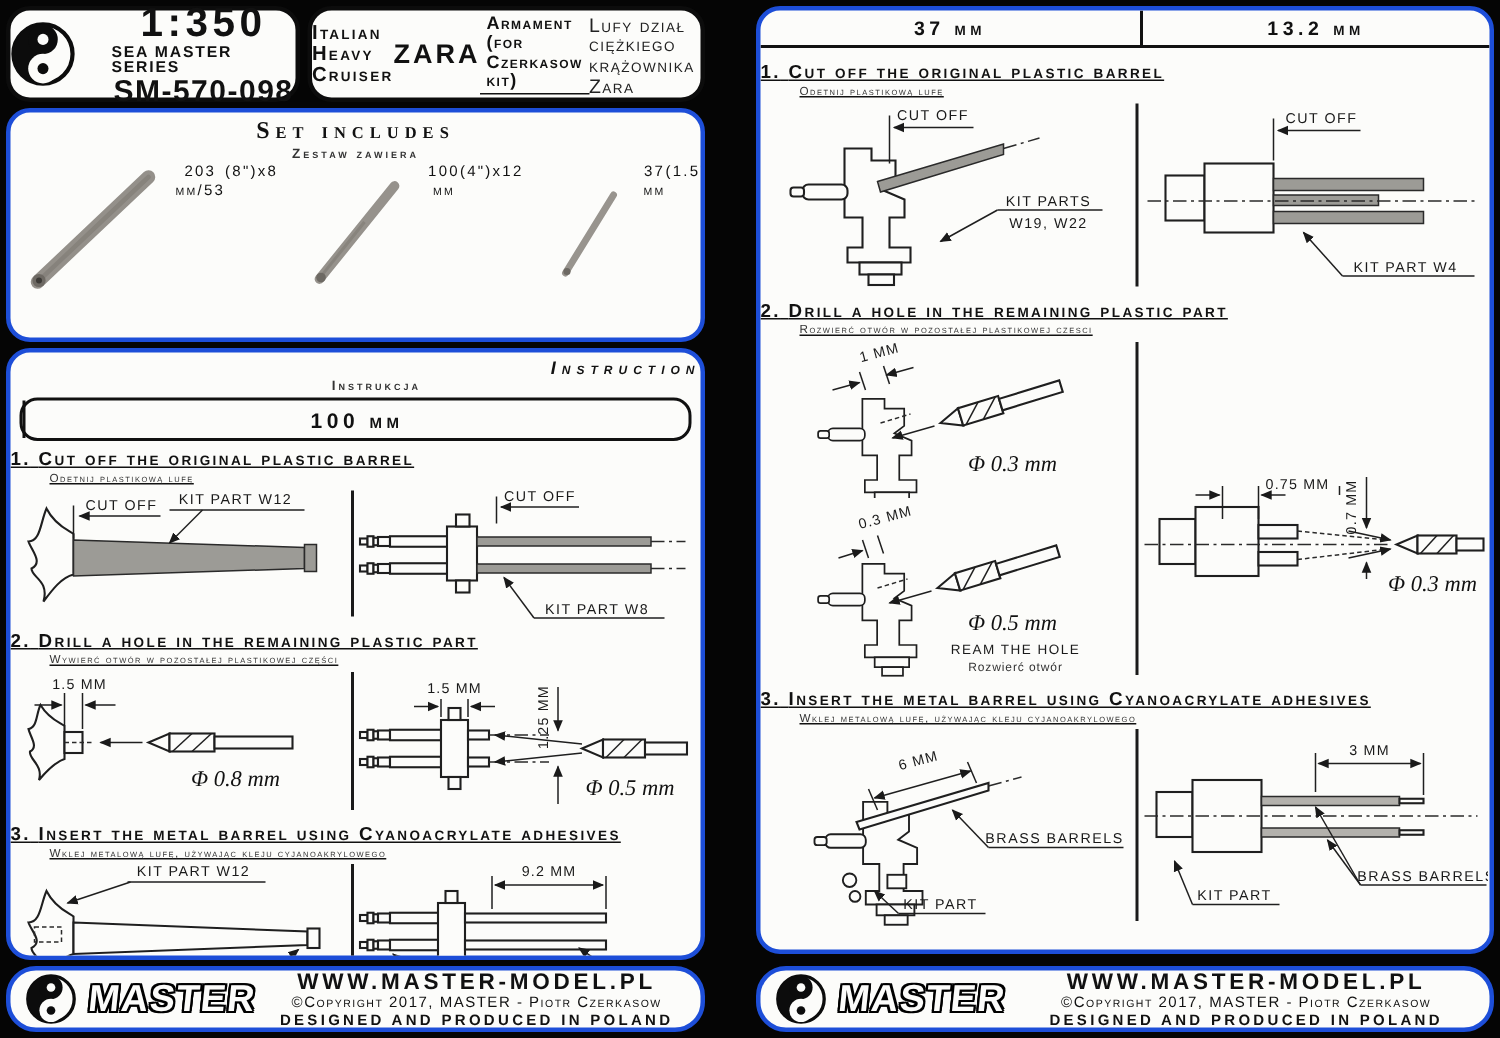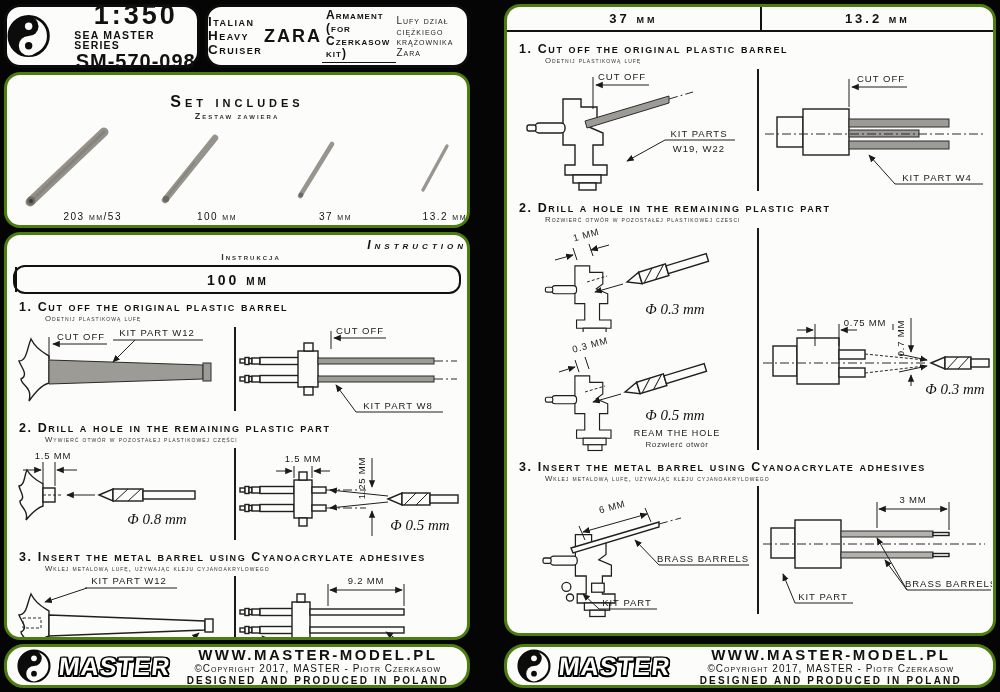--- a/index.html
+++ b/index.html
@@ -1,54 +1,54 @@
 <!DOCTYPE html>
 <html><head>
 <meta charset="utf-8">
 <style>
   html,body{margin:0;padding:0;}
   body{width:1000px;height:692px;background:#050505;position:relative;
        font-family:"Liberation Sans", sans-serif;color:#111;}
   .page{position:absolute;top:4px;height:684px;}
   #pageL{left:4px;width:466px;}
   #pageR{left:504px;width:492px;}
-  .box{position:absolute;left:0;right:0;background:#fcfcfa;border:3px solid #4d7c0f;
+  .box{position:absolute;left:0;right:0;background:#fcfcfa;border:3px solid #1d4ed8;
        border-radius:16px;box-sizing:border-box;overflow:hidden;}
   .sc{font-variant:small-caps;}
   
   .hdrrow{top:0;height:64px;border:none;background:transparent;display:flex;gap:5px;overflow:visible;}
   .hbox{background:#fcfcfa;border:3px solid #0c0c0c;border-radius:16px;box-sizing:border-box;
         display:flex;align-items:center;justify-content:center;}
   #logobox{width:196px;gap:24px;align-items:center;}
   #titlebox{flex:1;flex-direction:row;line-height:1.05;}
   .brandcol{display:flex;flex-direction:column;align-items:center;line-height:1;}
   .brand-scale{font-size:27px;font-weight:bold;letter-spacing:3px;}
   .brand-series{font-size:10.5px;font-weight:bold;letter-spacing:1.2px;margin-top:1px;}
   .brand-code{font-size:20px;font-weight:bold;letter-spacing:1px;}
   .t1{font-size:13.5px;font-weight:bold;letter-spacing:1.5px;}
   .t2{font-size:18px;font-weight:bold;letter-spacing:2px;}
   .t3{font-size:12px;font-weight:bold;letter-spacing:1px;border-bottom:1.5px solid #111;padding:0 4px 2px;}
-  .t4{font-size:10px;letter-spacing:1px;margin-top:2px;color:#222;}
+  .t4{font-size:13px;letter-spacing:1px;margin-top:2px;color:#222;}
   
   #setbox{top:68px;height:156px;}
-  .set-title{text-align:center;font-size:16px;font-weight:bold;letter-spacing:4px;margin-top:18px;}
+  .set-title{text-align:center;font-size:16px;font-weight:bold;letter-spacing:4px;margin-top:4px;font-family:Liberation Serif, serif;}
   .set-sub{text-align:center;font-size:9px;font-weight:bold;letter-spacing:2px;color:#333;}
   .set-items{display:flex;margin-top:2px;}
-  .set-item{flex:1;display:flex;flex-direction:column;align-items:flex-end;}
+  .set-item{flex:1;display:flex;flex-direction:row;align-items:flex-start;}
   .rodwrap{height:88px;display:flex;align-items:center;justify-content:center;}
   .cap{font-size:10px;letter-spacing:1.5px;line-height:1.25;text-align:center;}
   
   #instrbox{top:228px;height:408px;}
   .instr-title{text-align:right;font-size:12px;font-weight:bold;letter-spacing:4px;margin-top:3px;font-style:italic;}
   .instr-sub{text-align:center;font-size:9px;font-weight:bold;letter-spacing:2px;color:#333;padding-left:28px;}
   .colhdr{margin:3px 6px 0;border:2.5px solid #111;border-radius:12px;height:25px;display:flex;}
   .colhdr .cell{flex:1;display:flex;align-items:center;justify-content:center;
                 font-size:14px;letter-spacing:3px;font-weight:bold;}
   .colhdr .cdiv{width:2px;background:#111;}
-  .stephdr{padding:4px 0 0 12px;line-height:1;}
+  .stephdr{padding:4px 0 0 0;line-height:1;text-decoration:underline;}
   .stephdr .en{font-size:12.5px;font-weight:bold;letter-spacing:1.6px;}
   .stephdr .pl{font-size:7.8px;letter-spacing:1px;color:#333;margin:1px 0 0 26px;}
   .drow{display:flex;align-items:flex-start;}
   .vdiv{width:2px;background:#1a1a1a;align-self:stretch;margin:4px 0;}
   
   #mainR{top:0;height:632px;}
   .rhdr{display:flex;height:23px;border-bottom:2.5px solid #111;}
   .rhdr .cell{display:flex;align-items:center;justify-content:center;font-size:13px;
               letter-spacing:3px;font-weight:bold;}
   .rhdr .c1{width:52%;}.rhdr .c2{flex:1;border-left:2px solid #111;}

